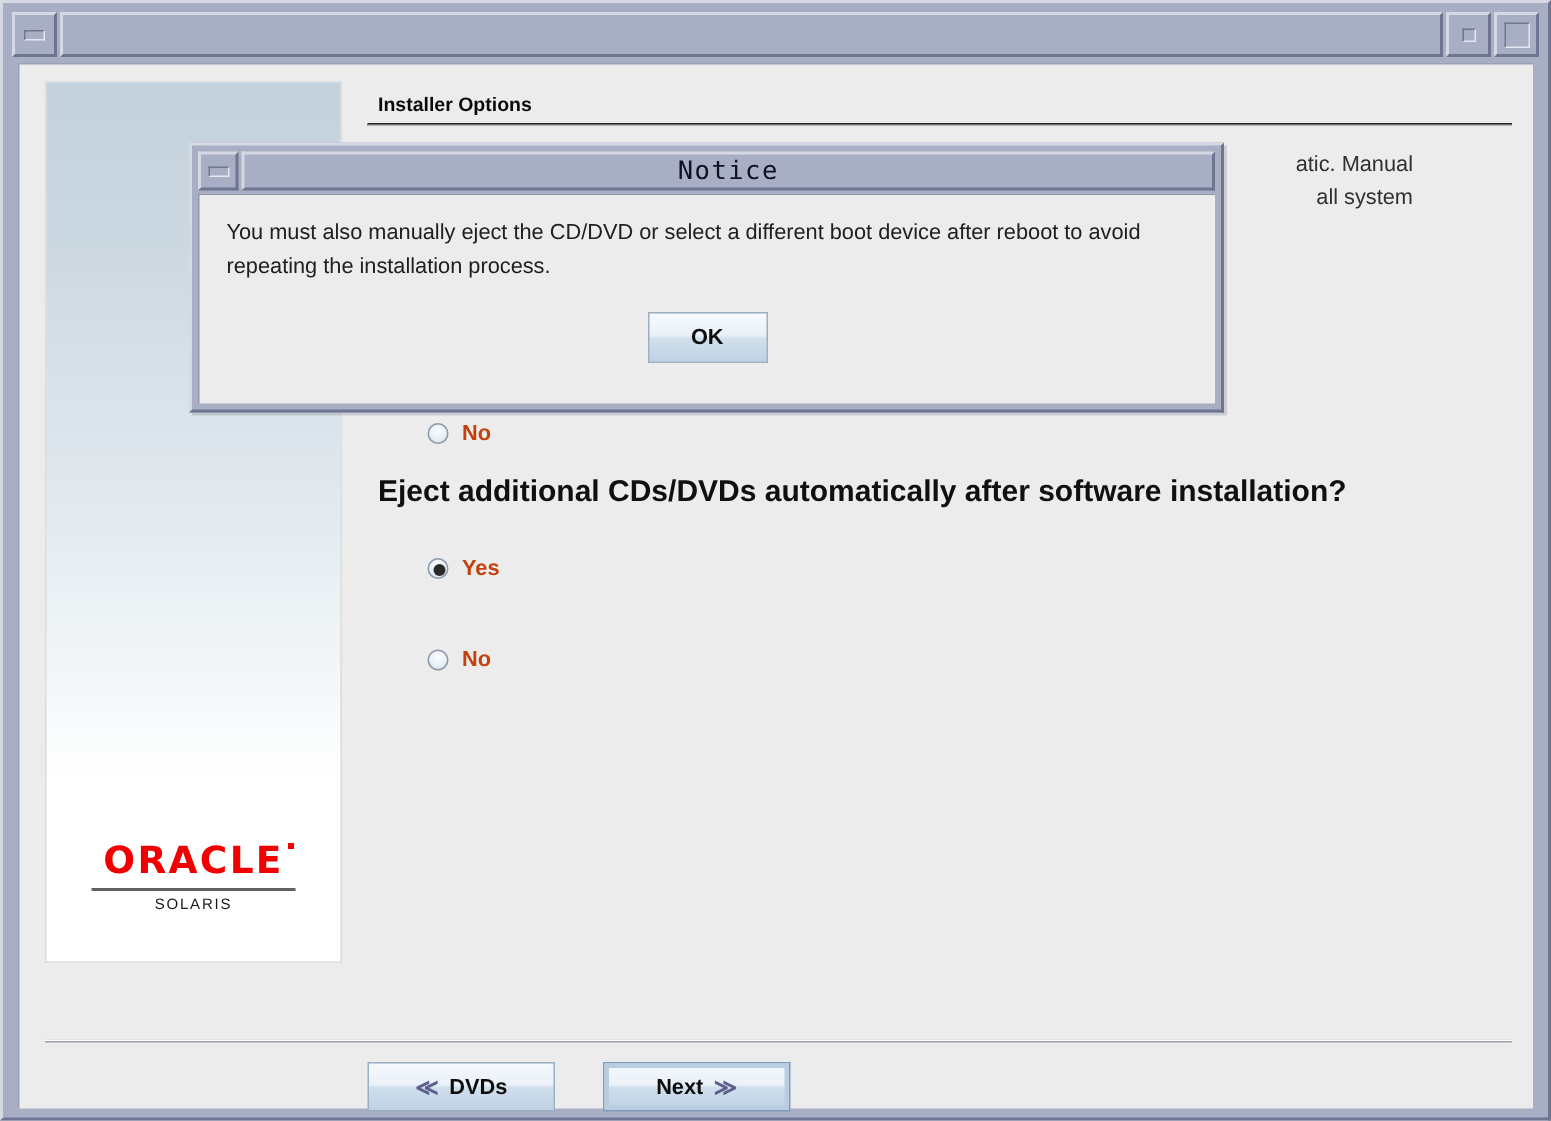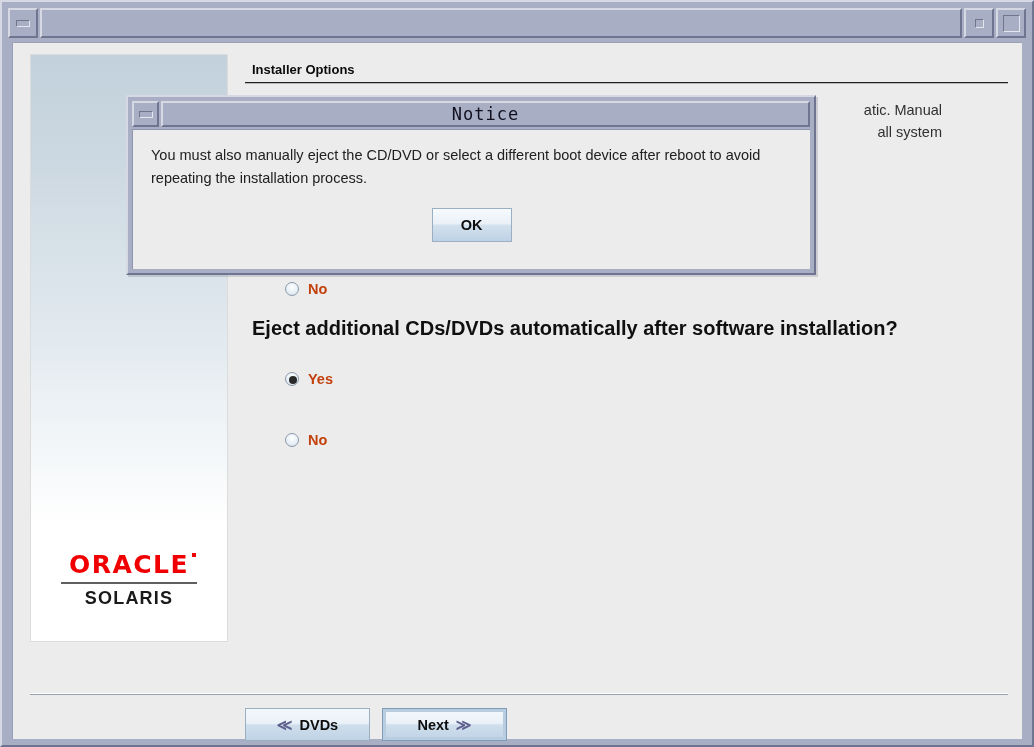--- a/index.html
+++ b/index.html
@@ -125,22 +125,22 @@
     right: -7px; top: 1px;
     width: 4px; height: 4px;
     background: #f00000;
   }
   #oracle-rule {
     width: 136px; height: 2px;
     background: #606060;
     margin: 5px auto 4px auto;
   }
   #solaris-word {
-    font-size: 18px;
-    font-weight: bold;
+    font-size: 10px;
+    font-weight: normal;
     letter-spacing: 1.2px;
     color: #1a1a1a;
   }
 
   
   #content {
     position: absolute;
     left: 232px; top: 11px;
     right: 14px;
     height: 588px;
@@ -222,20 +222,21 @@
     border: 1px solid #9bafc2;
     display: flex; align-items: center; justify-content: center;
     gap: 7px;
     font-size: 14.5px; font-weight: bold; color: #0d0d0d;
     cursor: pointer;
   }
   .nav-btn.focused {
     border: 1px solid #7f9cba;
     outline: 3px solid #b9cde0;
     outline-offset: -4px;
+    margin-left: 20px;
   }
   .chev { color: #5d5f8d; font-size: 15px; font-weight: bold; }
 
   
   #dialog-frame {
     position: absolute;
     left: 126px; top: 95px;
     width: 690px; height: 180px;
     background: #a8aec4;
     border-top: 2px solid #d6d9e4;

